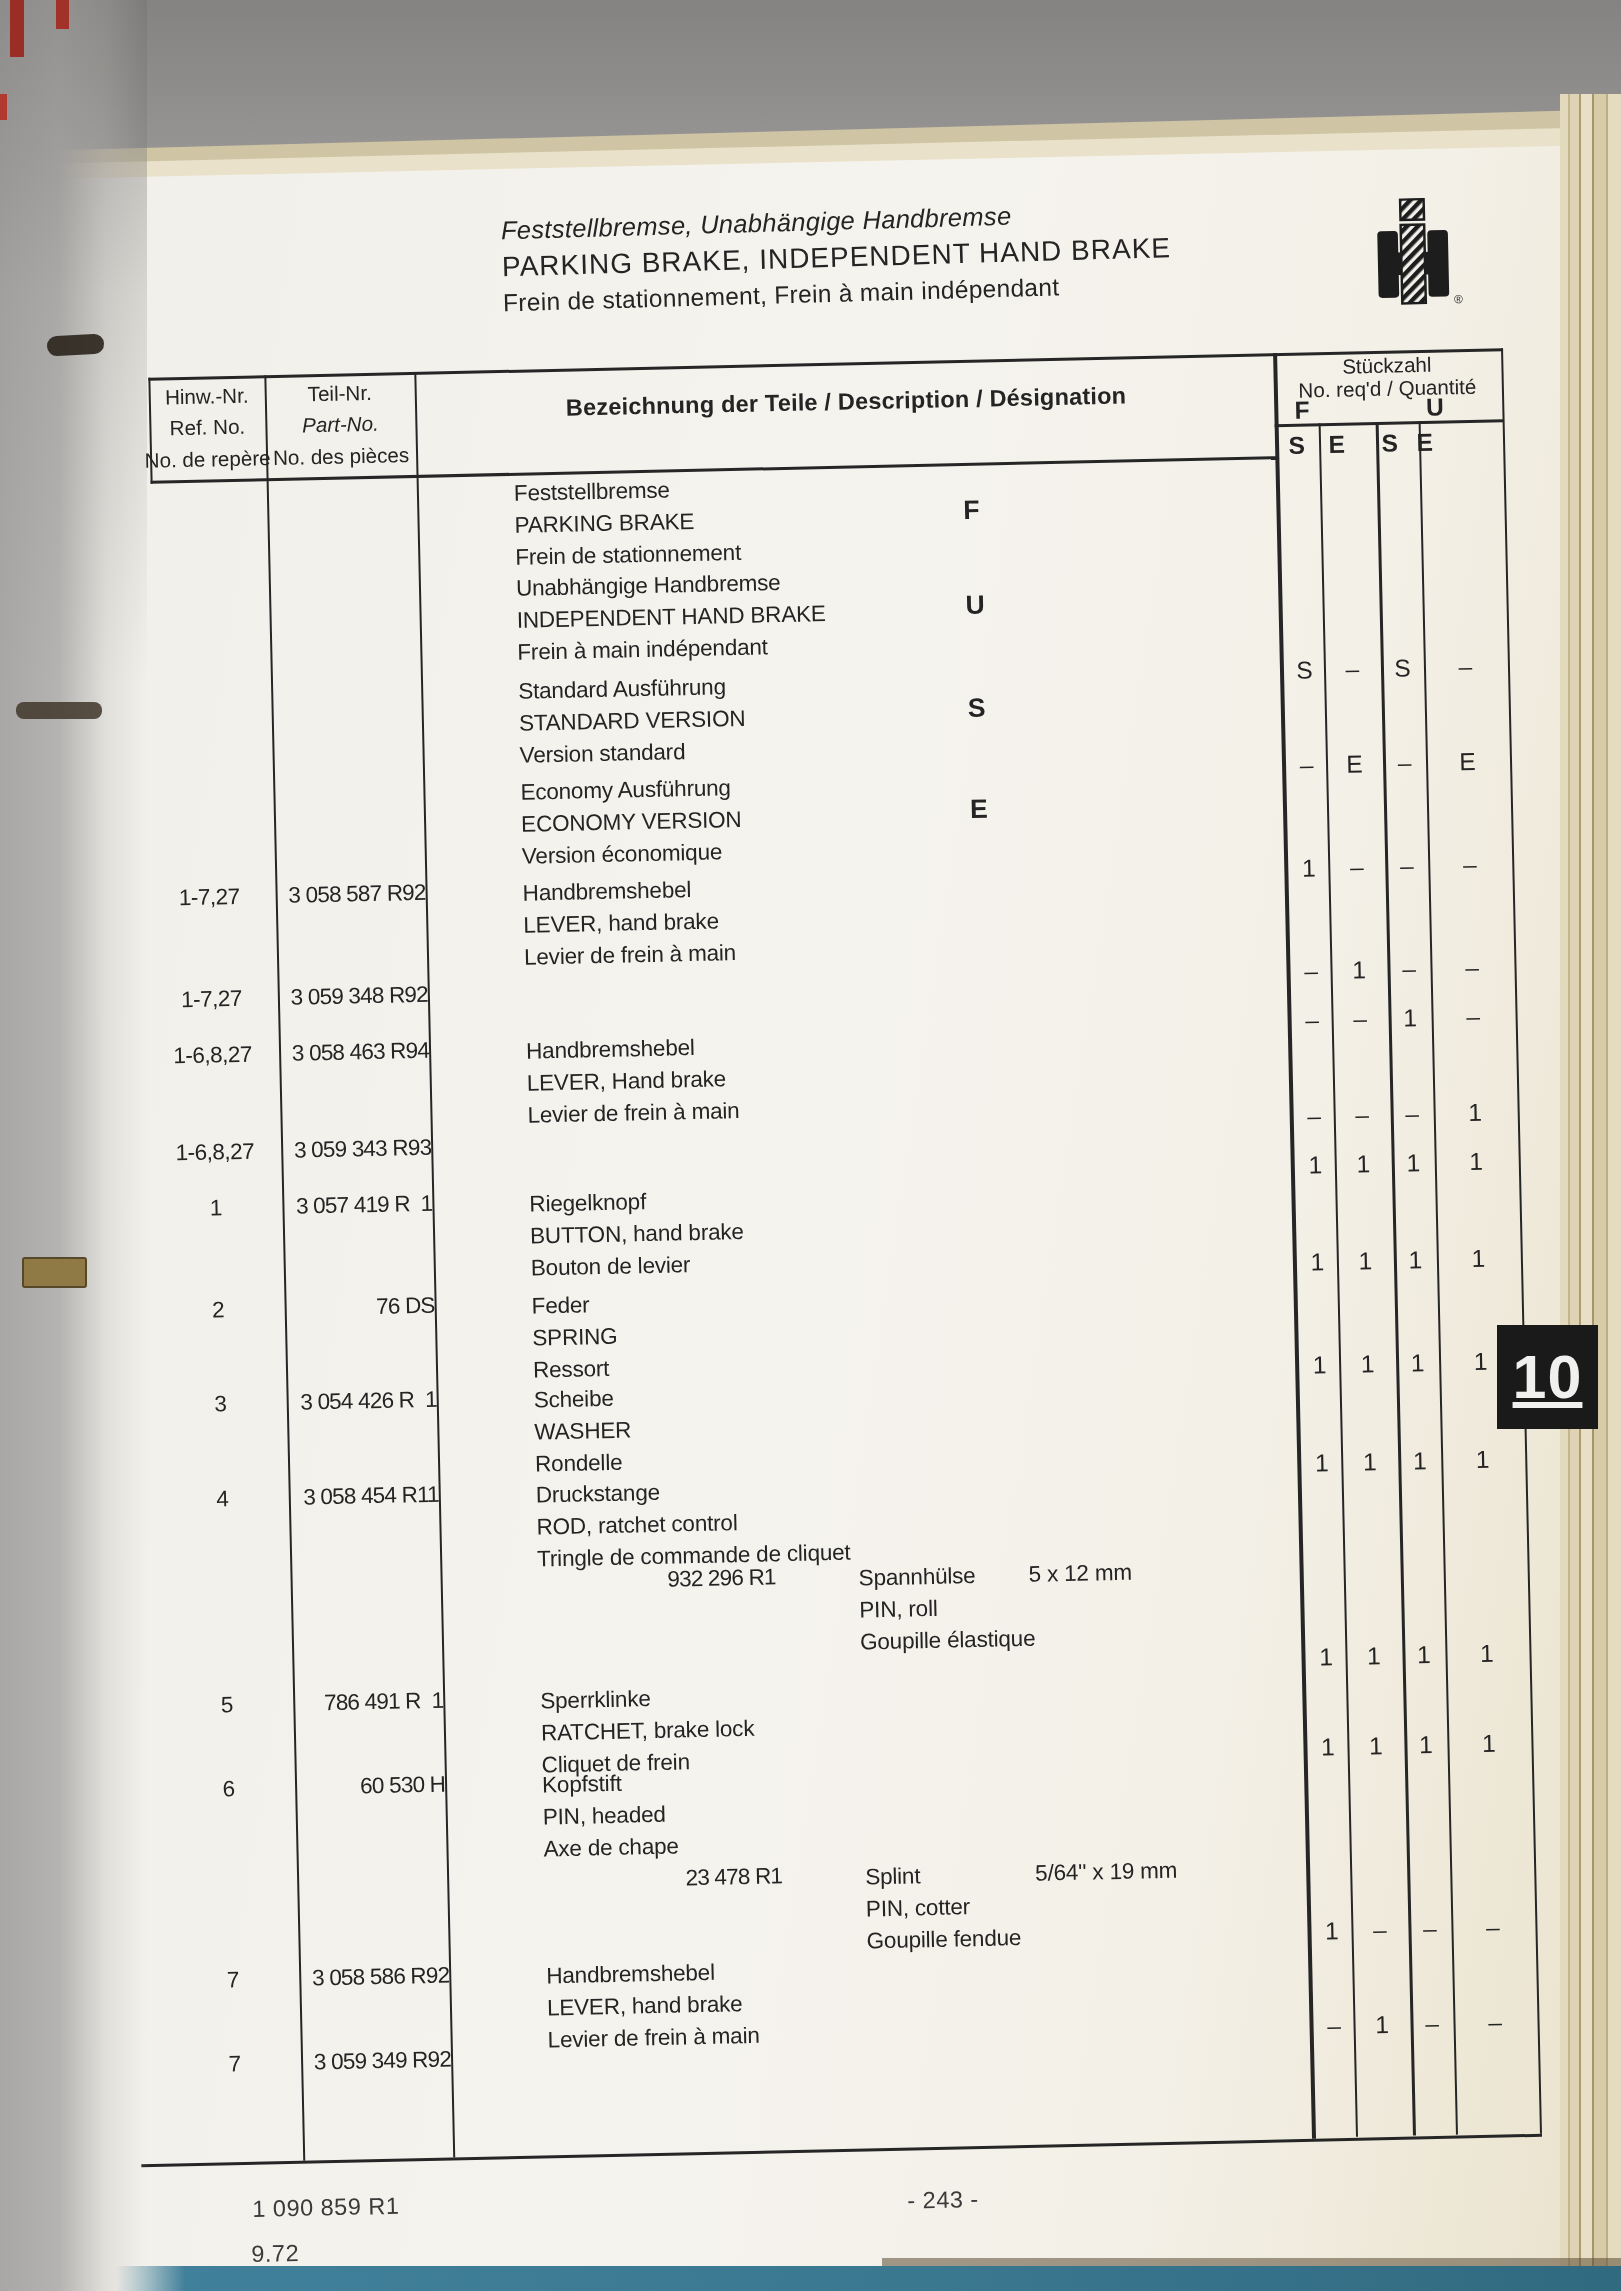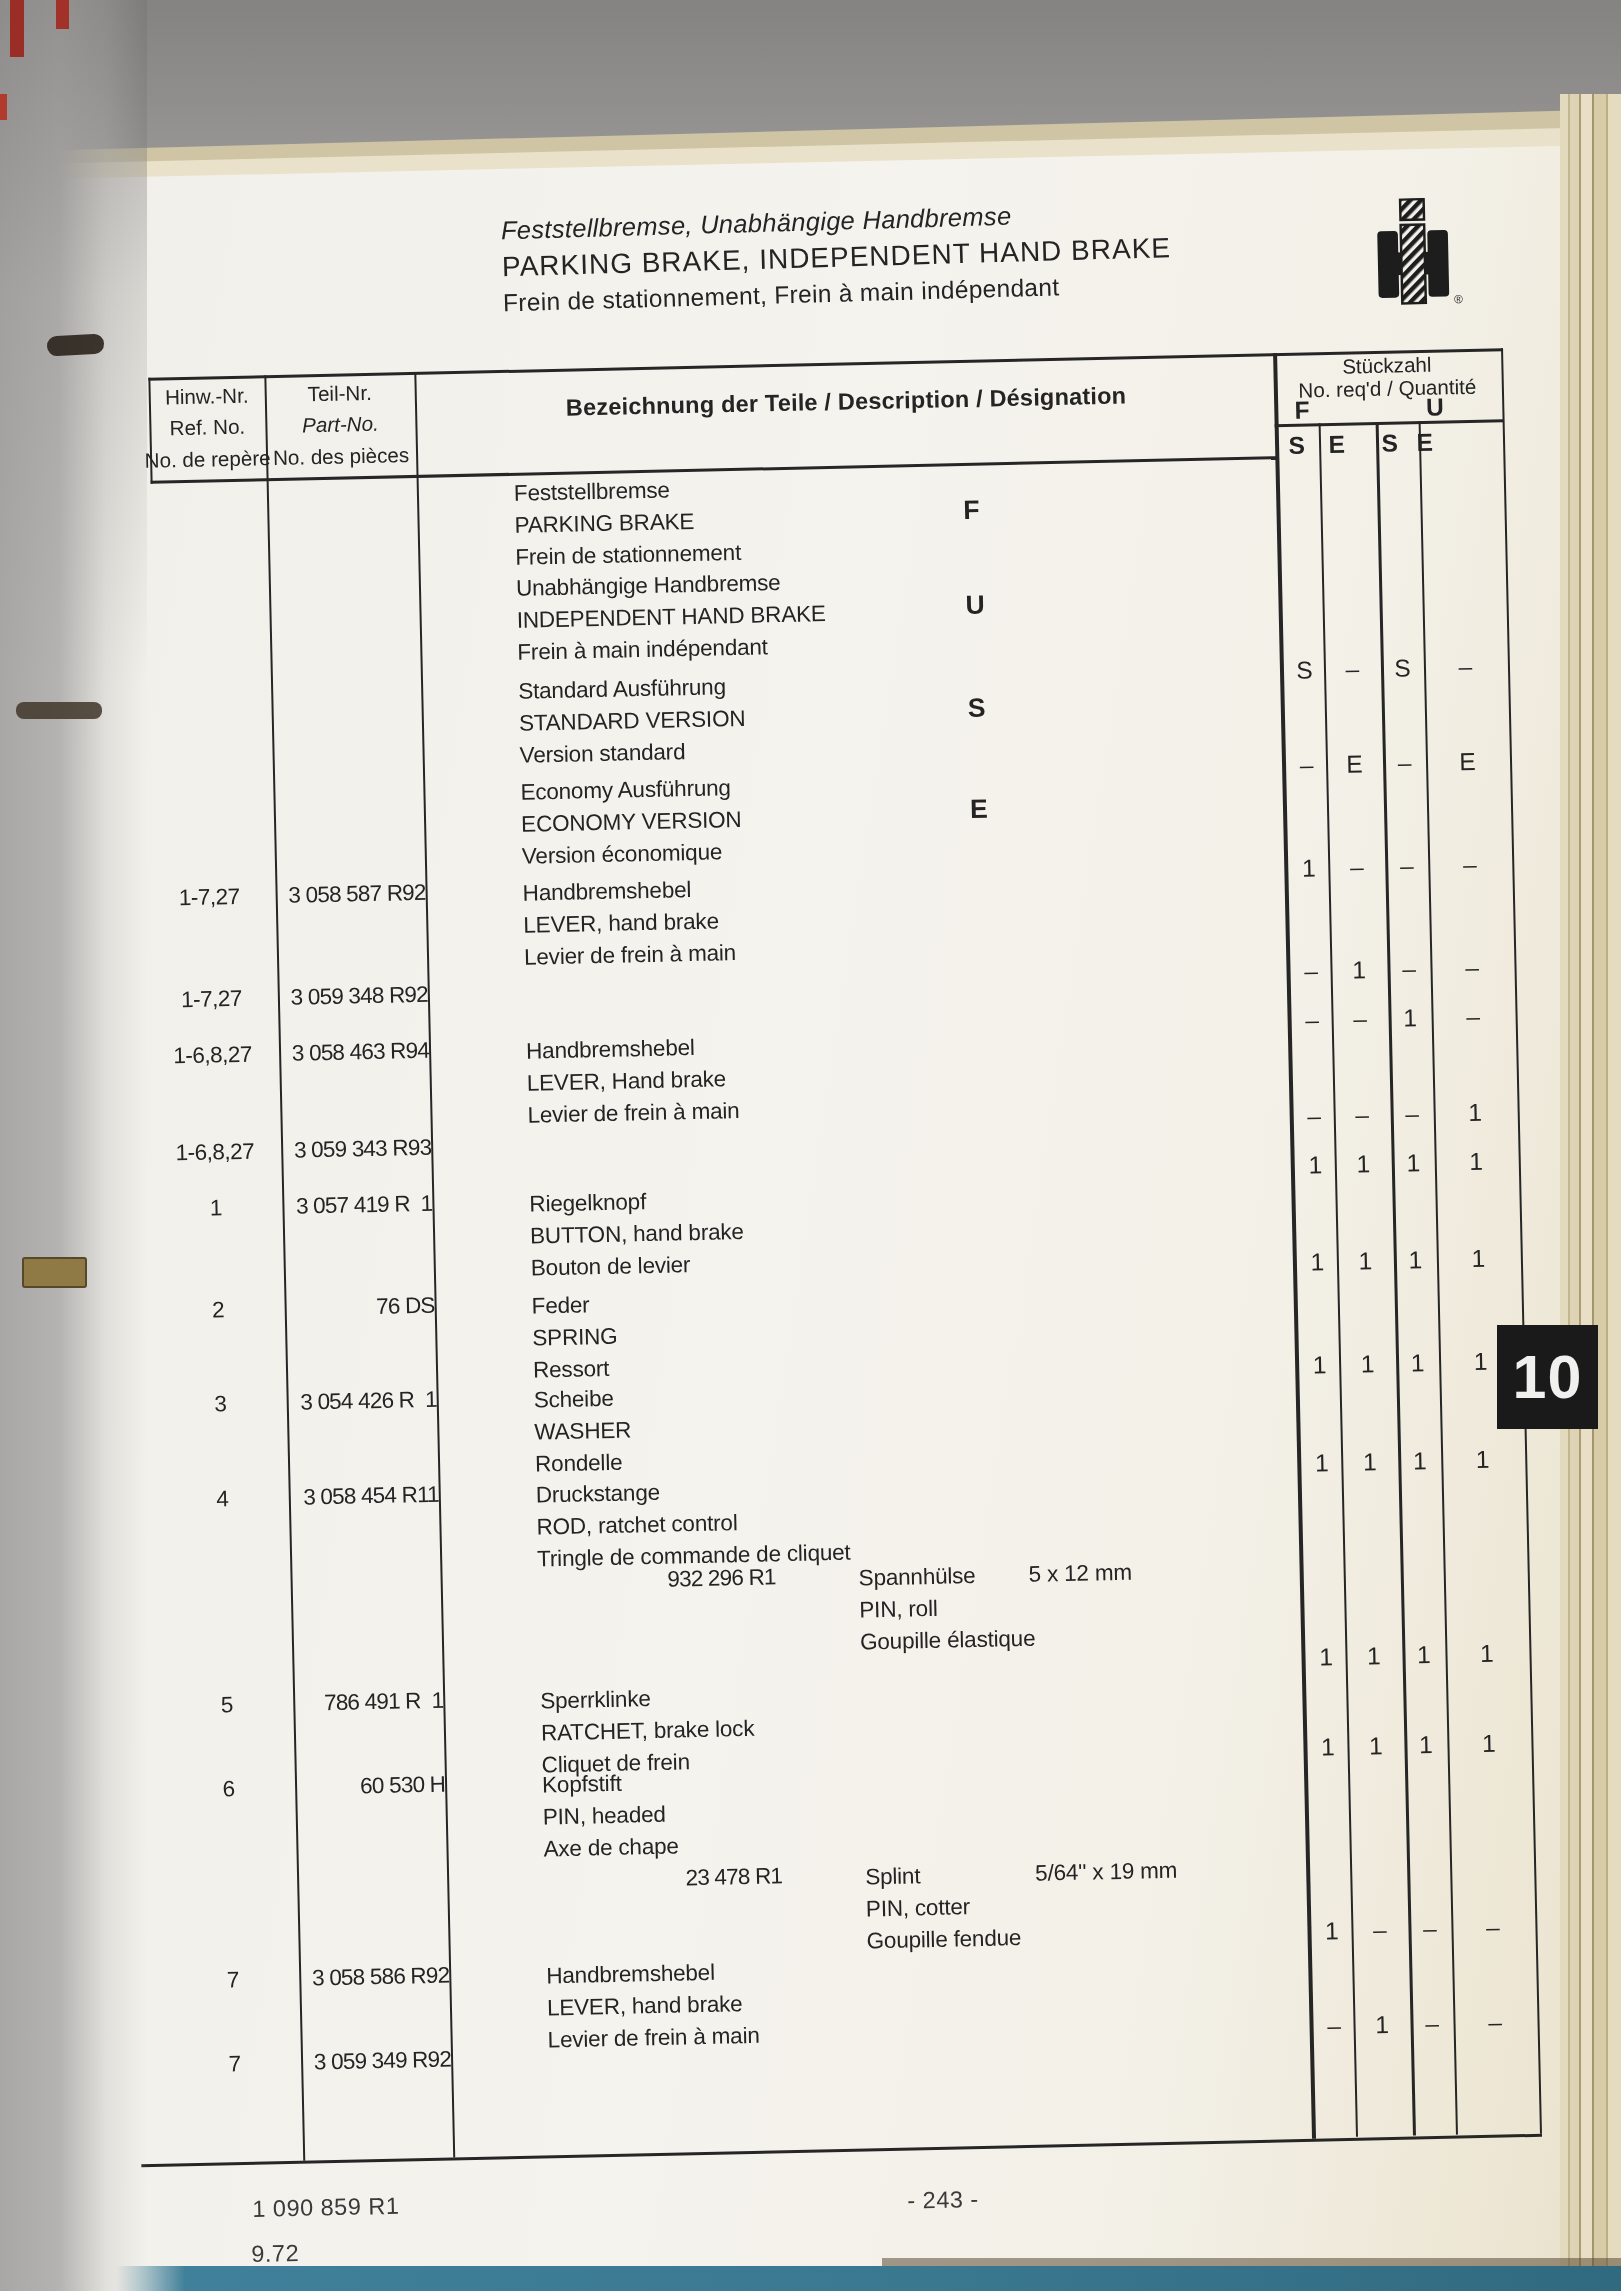--- a/index.html
+++ b/index.html
@@ -28,21 +28,21 @@
   .secCode{font-size:26.5px;font-weight:bold;}
   .titleDe{font-size:25.5px;font-style:italic;letter-spacing:0.3px;}
   .titleEn{font-size:28px;letter-spacing:1px;}
   .titleFr{font-size:24.5px;letter-spacing:0.3px;}
   .footerTxt{font-size:23.5px;color:#3a3a3a;letter-spacing:0.5px;}
   
   .right-stack{position:absolute;left:1560px;top:94px;width:61px;height:2197px;
      background:repeating-linear-gradient(90deg,#e3d9bd 0 7.8px,#c3b58e 7.8px 9.8px,#ded3b4 9.8px 18.6px,#ab9c72 18.6px 20.6px,#e8dfc6 20.6px 32px,#a3946a 32px 34px,#d8cca8 34px 46px,#bcad85 46px 48px,#e5dcc0 48px 61px);}
   .tab10{position:absolute;left:1497px;top:1325px;width:101px;height:104px;background:#1a1a1a;
          display:flex;align-items:center;justify-content:center;}
-  .tab10 span{color:#f0f0ee;font-size:61px;font-weight:bold;letter-spacing:1px;}
+  .tab10 span{color:#f0f0ee;font-size:61px;font-weight:bold;letter-spacing:1px;text-decoration:underline;}
   .left-band{position:absolute;left:0;top:0;width:147px;height:2292px;
      background:linear-gradient(90deg,#a9a7a5 0,#b5b3b1 40%,rgba(205,203,200,.45) 72%,rgba(230,228,225,0) 100%);}
   .left-band2{position:absolute;left:0;top:0;width:147px;height:686px;
      background:linear-gradient(180deg,rgba(120,118,116,.55) 0,rgba(140,138,136,.25) 294px,rgba(160,158,156,0) 686px);}
   .bottom-strip{position:absolute;left:116px;top:2266px;width:1506px;height:25.5px;
      background:linear-gradient(90deg,rgba(63,125,147,0) 0,#41809a 69px,#3a7890 55%,#306a80 100%);}
   .bottom-edge{position:absolute;left:882px;top:2258px;width:739px;height:9.8px;background:rgba(90,74,51,.55);}
   .artifact{position:absolute;}
 </style>
 </head>

